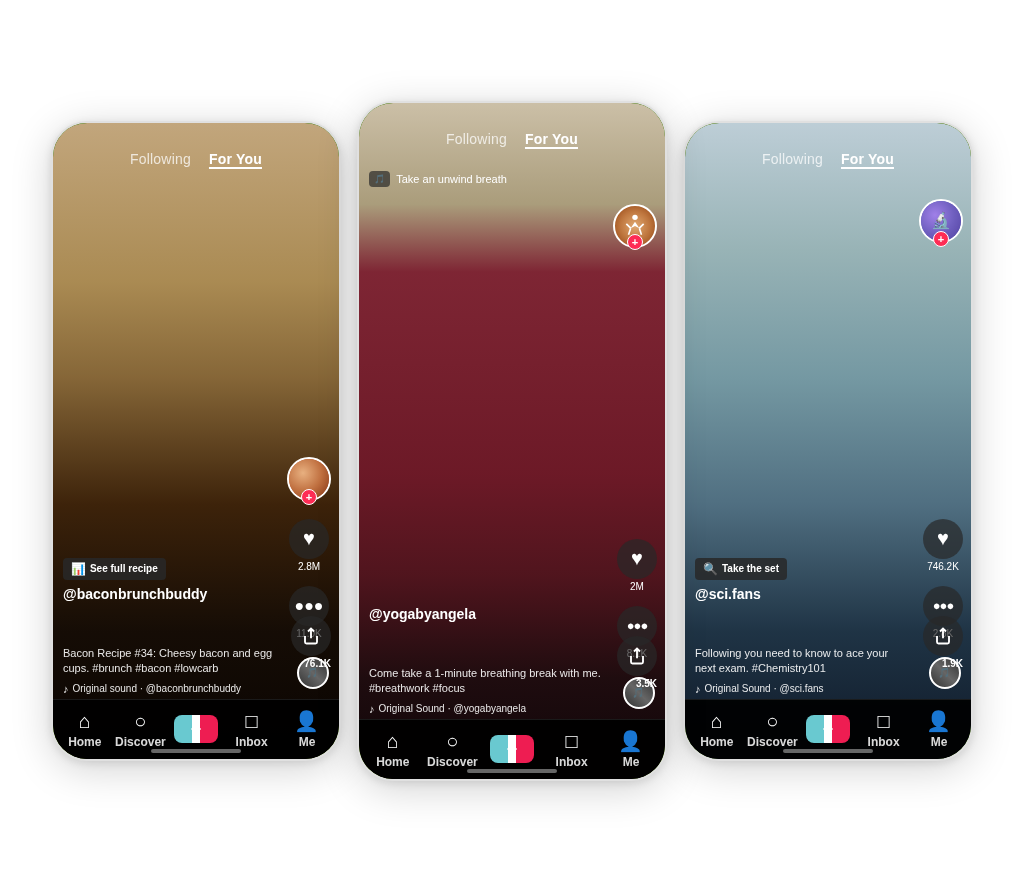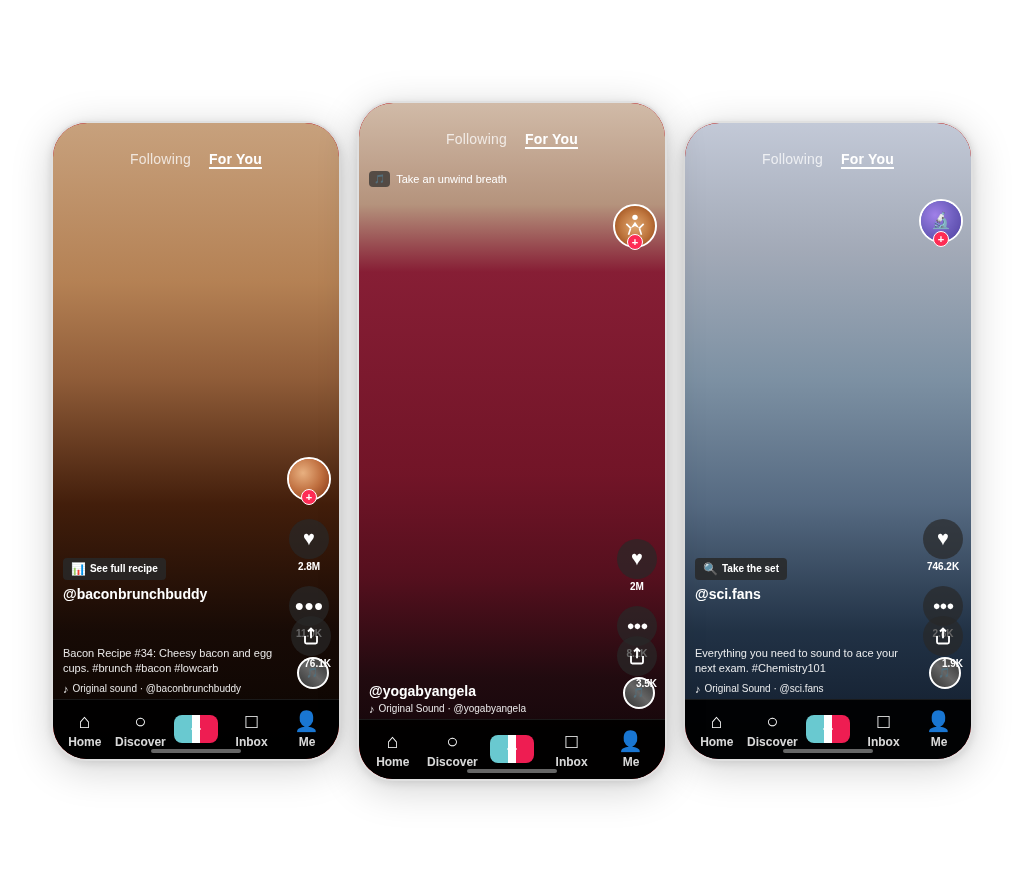--- a/index.html
+++ b/index.html
@@ -24,21 +24,21 @@
       width: 100%;
       height: 100%;
     }
 
     .phone {
       width: 290px;
       border-radius: 36px;
       overflow: hidden;
       box-shadow: 0 8px 40px rgba(0,0,0,0.18), 0 2px 8px rgba(0,0,0,0.1);
       position: relative;
-      background: #b91c1c;
+      background: #4d7c0f;
       border: 2px solid #e0e0e0;
     }
 
     .phone-middle {
       width: 310px;
       height: 680px;
       z-index: 2;
     }
 
     .phone-left, .phone-right {
@@ -150,21 +150,21 @@
       display: flex;
       align-items: center;
       justify-content: center;
       font-size: 20px;
       color: white;
     }
 
     .icon-count {
       color: white;
       font-size: 10px;
-      font-weight: 700;
+      font-weight: 400;
       text-align: center;
     }
 
     
     .bottom-content {
       position: absolute;
       bottom: 64px;
       left: 10px;
       right: 60px;
       z-index: 10;
@@ -561,20 +561,21 @@
               <path d="M4 12v8a2 2 0 002 2h12a2 2 0 002-2v-8M16 6l-4-4-4 4M12 2v13"></path>
             </svg>
           </div>
           <div class="share-count">3.5K</div>
         </div>
 
         <div class="record-icon">🎵</div>
 
         <div class="bottom-content">
           <div class="username">@yogabyangela</div>
+          <div class="description">Come take a 1-minute breathing break with me. #breathwork #focus</div>
           <div class="sound-row">
             <span class="sound-icon">♪</span>
             <span>Original Sound · @yogabyangela</span>
           </div>
         </div>
 
         <div class="bottom-nav">
           <div class="nav-item">
             <span class="nav-icon">⌂</span>
             <span class="nav-label">Home</span>
@@ -645,21 +646,21 @@
         </div>
 
         <div class="record-icon">🎵</div>
 
         <div class="bottom-content">
           <div class="study-badge">
             <span class="badge-icon">🔍</span>
             <span>Take the set</span>
           </div>
           <div class="username">@sci.fans</div>
-          <div class="description">Everything you need to sound to ace your next exam. #Chemistry101</div>
+          <div class="description">Following you need to know to ace your next exam. #Chemistry101</div>
           <div class="sound-row">
             <span class="sound-icon">♪</span>
             <span>Original Sound · @sci.fans</span>
           </div>
         </div>
 
         <div class="bottom-nav">
           <div class="nav-item">
             <span class="nav-icon">⌂</span>
             <span class="nav-label">Home</span>

